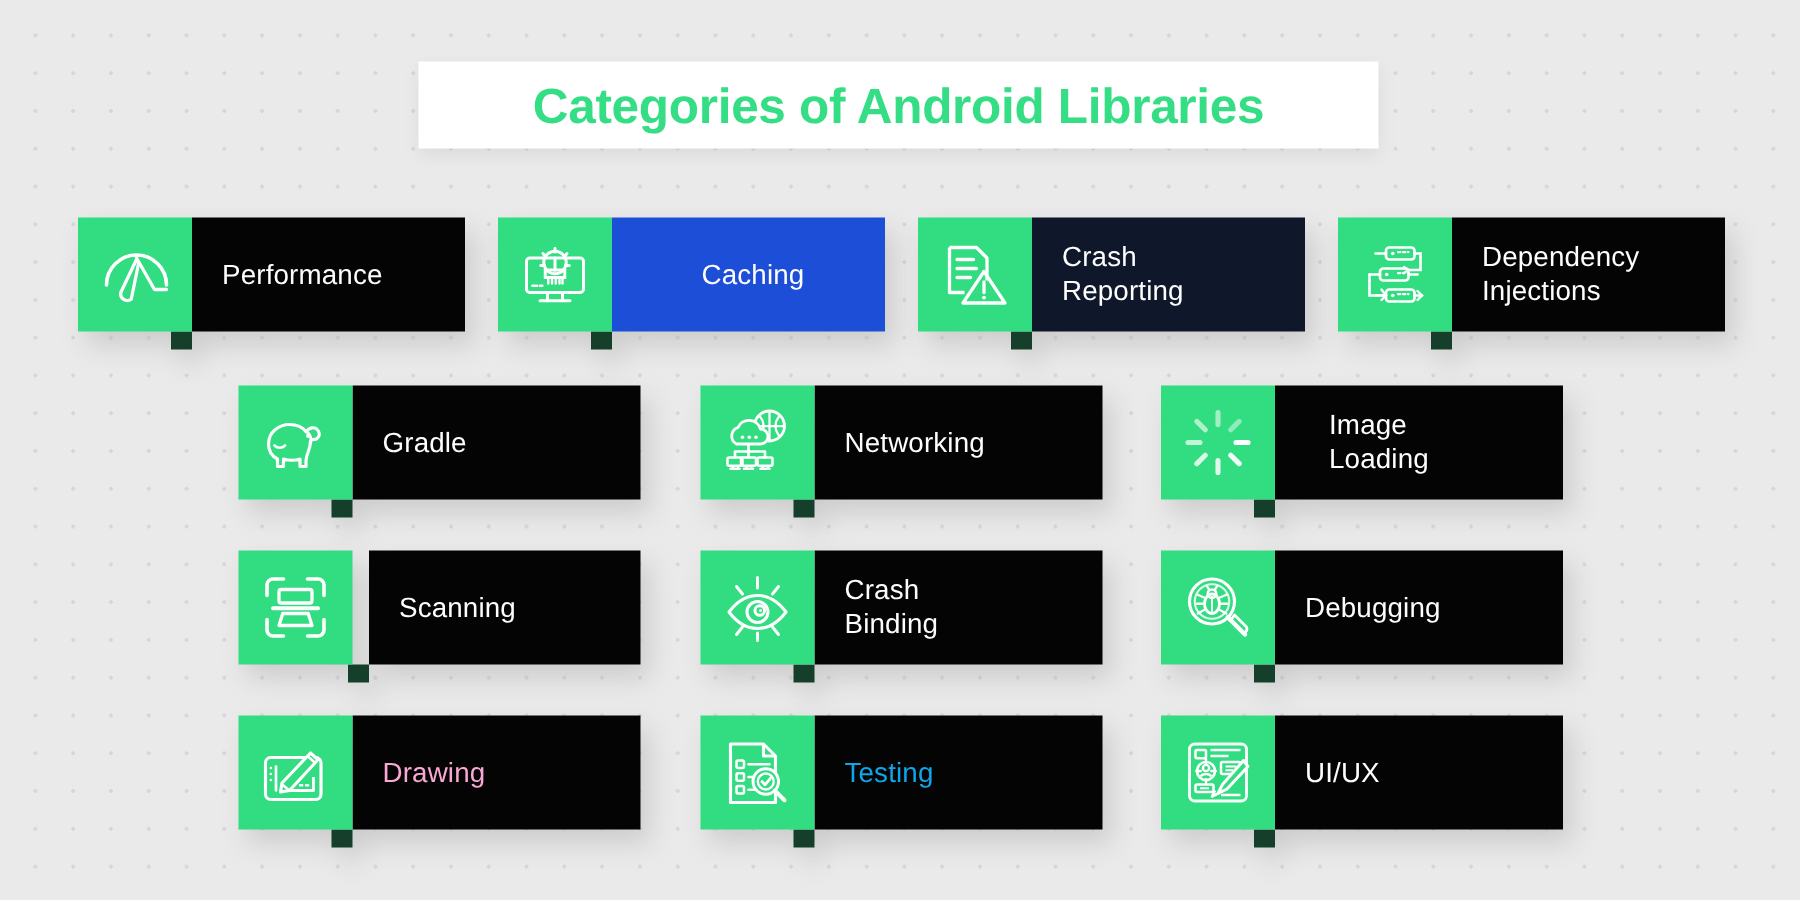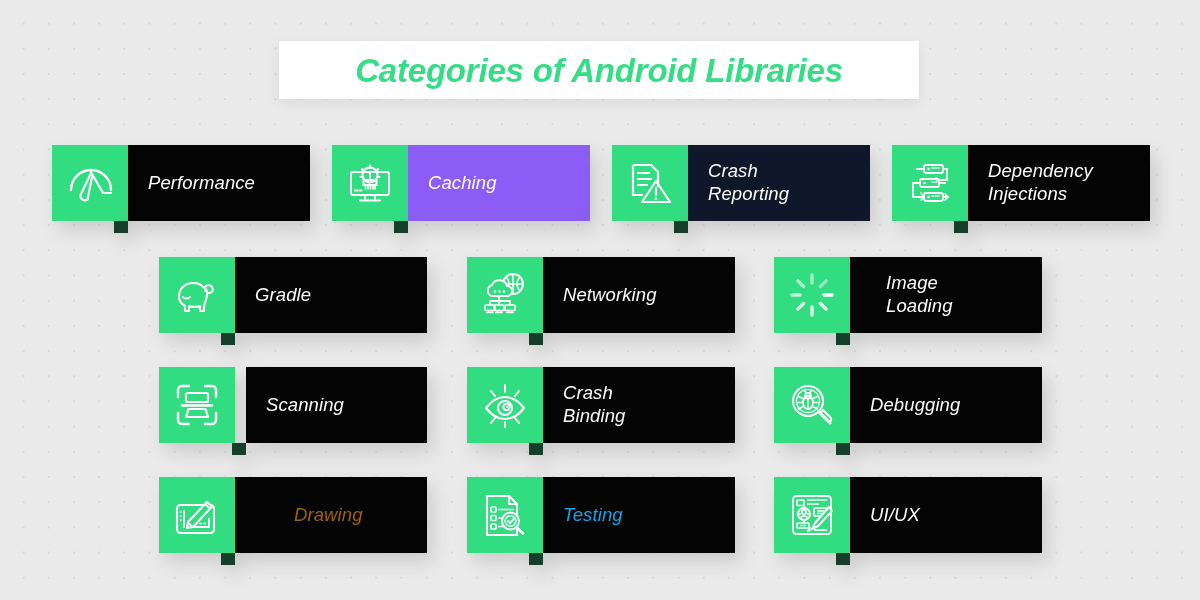--- a/index.html
+++ b/index.html
@@ -17,21 +17,20 @@
       radial-gradient(circle, #d6d6d6 1.1px, rgba(0,0,0,0) 1.3px);
     background-size: 25.2px 25.2px;
     background-position: 11px 11px;
     position: relative;
   }
 
   #infographic {
     position: relative;
     width: 1200px;
     height: 600px;
-    font-style: italic;
   }
 
   
   .title-banner {
     position: absolute;
     left: 279px;
     top: 41px;
     width: 640px;
     height: 58px;
     background: #ffffff;
@@ -127,21 +126,21 @@
         <div class="label-plate" style="background: rgb(4, 4, 4);">
           <div class="label-text" style="color: rgb(253, 253, 253);">Performance</div>
         </div>
       </div>
       <div class="card" style="left: 332px; top: 145px; width: 258px;">
         <div class="icon-tile" style="background: rgb(50, 220, 129);">
           <svg viewBox="0 0 46 46">
             <use href="#sym-monitor-gear-brush-icon"></use>
           </svg>
         </div>
-        <div class="label-plate" style="background: #8b5cf6;">
+        <div class="label-plate" style="background: #1d4ed8; justify-content: center;">
           <div class="label-text" style="color: rgb(253, 253, 253);">Caching</div>
         </div>
       </div>
       <div class="card" style="left: 612px; top: 145px; width: 258px;">
         <div class="icon-tile" style="background: rgb(50, 220, 129);">
           <svg viewBox="0 0 46 46">
             <use href="#sym-document-warning-icon"></use>
           </svg>
         </div>
         <div class="label-plate" style="background: #0f172a;">
@@ -222,21 +221,21 @@
           <div class="label-text" style="color: rgb(253, 253, 253);">Debugging</div>
         </div>
       </div>
       <div class="card" style="left: 159px; top: 477px; width: 268px;">
         <div class="icon-tile" style="background: rgb(50, 220, 129);">
           <svg viewBox="0 0 46 46">
             <use href="#sym-drawing-tablet-icon"></use>
           </svg>
         </div>
         <div class="label-plate" style="background: rgb(4, 4, 4);">
-          <div class="label-text" style="color: #a16207; margin-left: 39px;">Drawing</div>
+          <div class="label-text" style="color: #f9a8d4;">Drawing</div>
         </div>
       </div>
       <div class="card" style="left: 467px; top: 477px; width: 268px;">
         <div class="icon-tile" style="background: rgb(50, 220, 129);">
           <svg viewBox="0 0 46 46">
             <use href="#sym-test-checklist-icon"></use>
           </svg>
         </div>
         <div class="label-plate" style="background: rgb(4, 4, 4);">
           <div class="label-text" style="color: #0ea5e9;">Testing</div>

